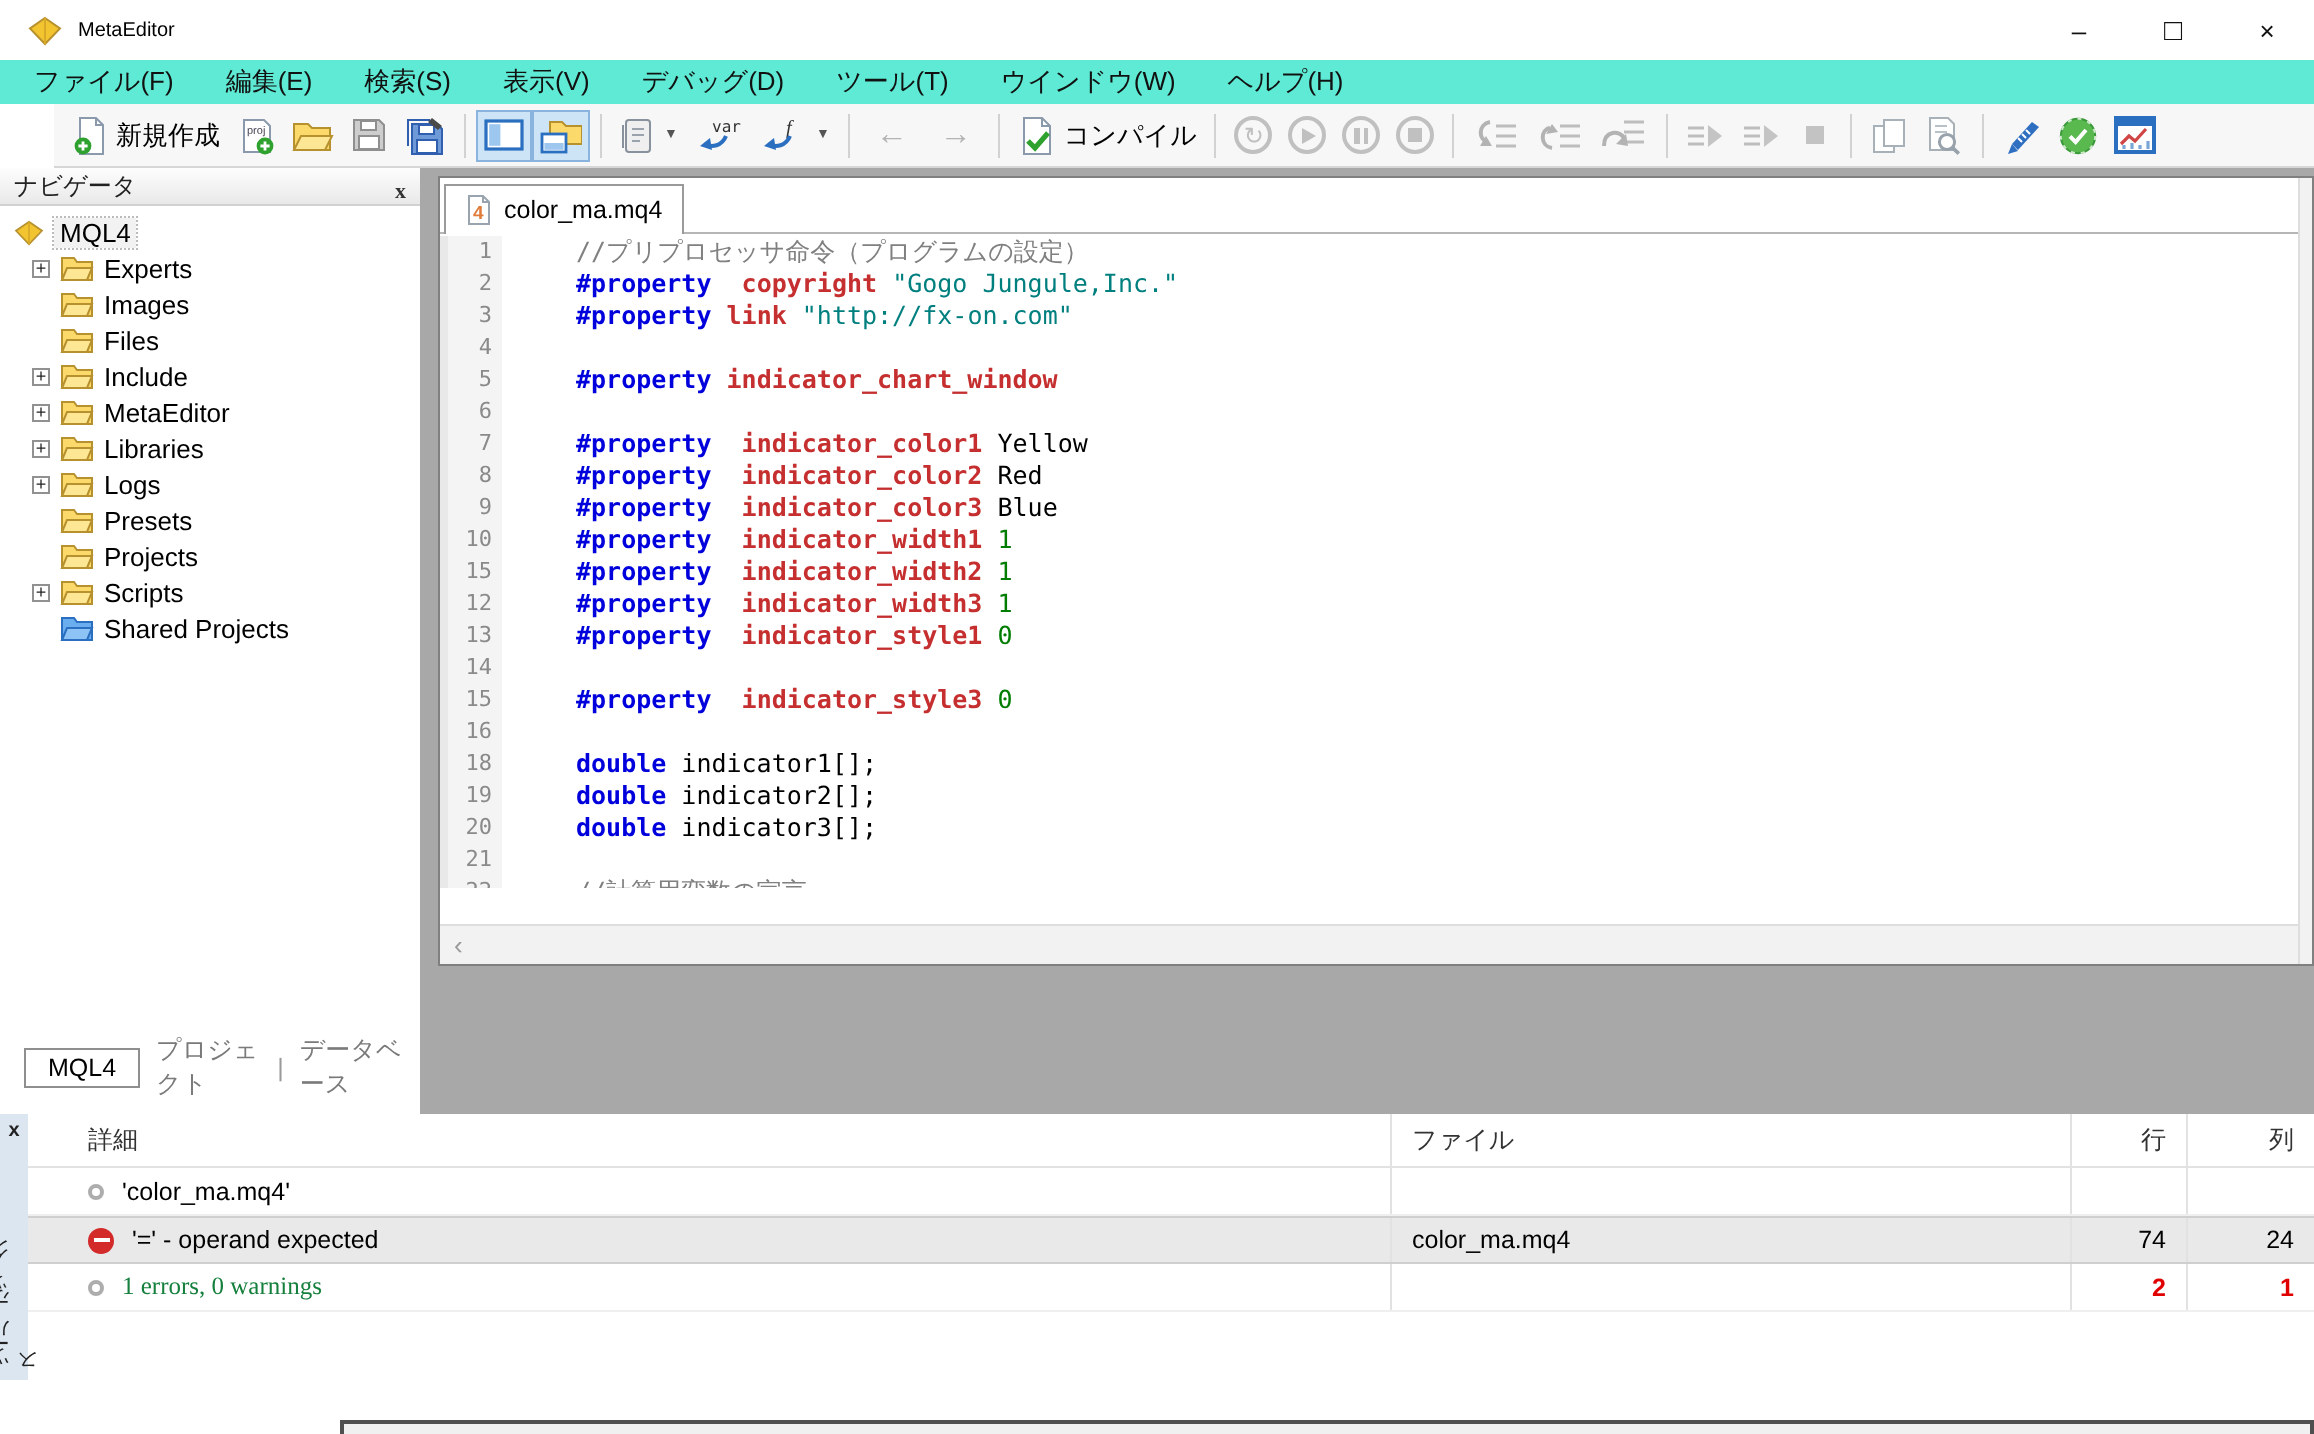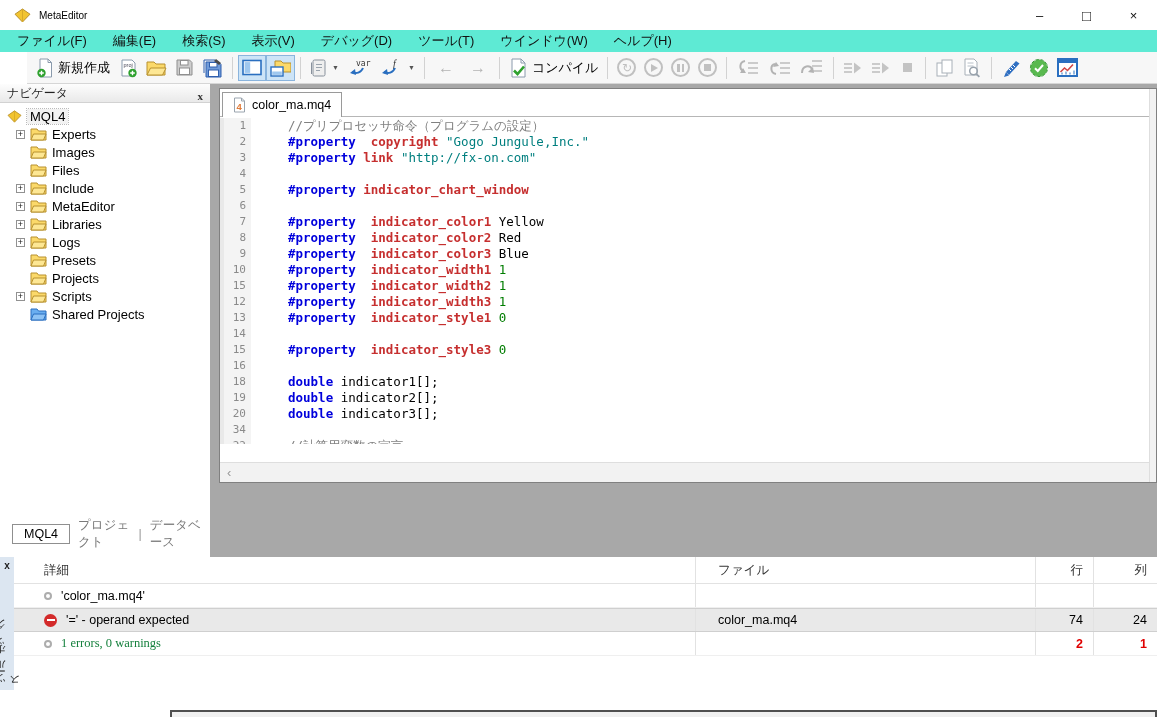--- a/index.html
+++ b/index.html
@@ -75,21 +75,21 @@
   .toolbox { position:absolute; left:0; top:557px; width:1157px; height:160px; background:#fff; }
   .tbstrip { position:absolute; left:0; top:0; width:14px; height:133px; background:#dce6f1; display:flex; flex-direction:column; align-items:center; padding-top:3px; }
   .tbstrip .px { font-size:10px; color:#222; font-weight:bold; }
   .vtext { margin-top:46px; writing-mode:vertical-rl; transform:rotate(180deg); font-size:10.5px; color:#222; letter-spacing:1px; }
   .tbtable { position:absolute; left:14px; top:0; right:0; }
   .tbhead, .tbrow { display:grid; grid-template-columns:1fr 340px 58px 64px; align-items:center; font-size:12.5px; }
   .tbhead { height:27px; border-bottom:1px solid #e2e2e2; color:#333; }
   .cell { height:100%; display:flex; align-items:center; }
   .cell.cb { border-left:1px solid #e2e2e2; }
   .cell.first { padding-left:30px; }
-  .cell.file { padding-left:22px; }
+  .cell.file { padding-left:10px; }
   .cell.num { justify-content:flex-end; padding-right:10px; }
   .tbrow { height:24px; border-bottom:1px solid #efefef; }
   .tbrow.selected { background:#e9e9e9; border-top:1px solid #cfcfcf; border-bottom:1px solid #cfcfcf; }
   .detail { display:flex; align-items:center; gap:9px; padding-left:30px; }
   .ic-info { width:8px; height:8px; border-radius:50%; border:2px solid #adadad; background:#fff; flex:none; }
   .ic-error { width:13px; height:13px; border-radius:50%; background:#d32a2a; position:relative; flex:none; }
   .ic-error::after { content:""; position:absolute; left:2.5px; right:2.5px; top:5.5px; height:2px; background:#fff; }
   .redtext { color:#15803d;font-family:Liberation Serif, serif; }
   .rednum { color:#e00000; font-weight:bold; }
 
@@ -465,21 +465,21 @@
         <div class="cl"><span class="gut"></span><span class="ln">10</span><span class="ct"><span class="tok k">#property</span><span class="tok x">  </span><span class="tok p">indicator_width1</span><span class="tok x"> </span><span class="tok n">1</span></span></div>
         <div class="cl"><span class="gut"></span><span class="ln">15</span><span class="ct"><span class="tok k">#property</span><span class="tok x">  </span><span class="tok p">indicator_width2</span><span class="tok x"> </span><span class="tok n">1</span></span></div>
         <div class="cl"><span class="gut"></span><span class="ln">12</span><span class="ct"><span class="tok k">#property</span><span class="tok x">  </span><span class="tok p">indicator_width3</span><span class="tok x"> </span><span class="tok n">1</span></span></div>
         <div class="cl"><span class="gut"></span><span class="ln">13</span><span class="ct"><span class="tok k">#property</span><span class="tok x">  </span><span class="tok p">indicator_style1</span><span class="tok x"> </span><span class="tok n">0</span></span></div>
         <div class="cl"><span class="gut"></span><span class="ln">14</span></div>
         <div class="cl"><span class="gut"></span><span class="ln">15</span><span class="ct"><span class="tok k">#property</span><span class="tok x">  </span><span class="tok p">indicator_style3</span><span class="tok x"> </span><span class="tok n">0</span></span></div>
         <div class="cl"><span class="gut"></span><span class="ln">16</span><span class="ct"></span></div>
         <div class="cl"><span class="gut"></span><span class="ln">18</span><span class="ct"><span class="tok k">double</span><span class="tok x"> indicator1[];</span></span></div>
         <div class="cl"><span class="gut"></span><span class="ln">19</span><span class="ct"><span class="tok k">double</span><span class="tok x"> indicator2[];</span></span></div>
         <div class="cl"><span class="gut"></span><span class="ln">20</span><span class="ct"><span class="tok k">double</span><span class="tok x"> indicator3[];</span></span></div>
-        <div class="cl"><span class="gut"></span><span class="ln">34</span><span class="ct"></span></div>
+        <div class="cl"><span class="gut"></span><span class="ln">21</span><span class="ct"></span></div>
         <div class="cl clip"><span class="gut"></span><span class="ln">22</span><span class="ct"><span class="tok c">//計算用変数の宣言</span></span></div>
       </div>
     <div class="hscroll">
       <span>‹</span>
     </div>
     <div class="vscroll"></div>
   </div>
 </div>
 
 <div class="toolbox">

